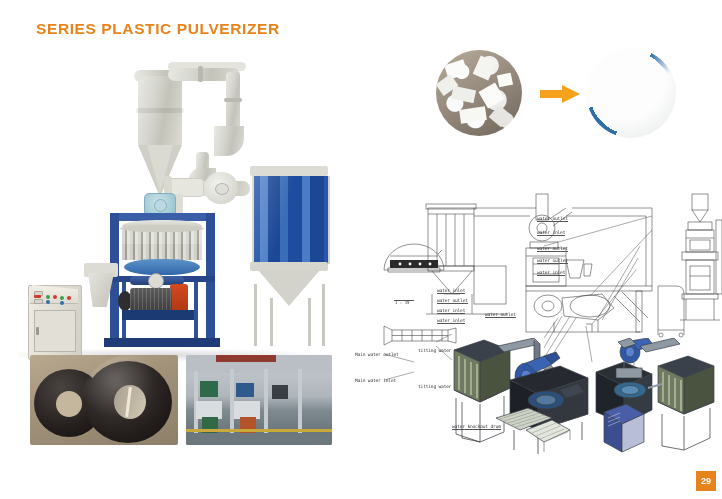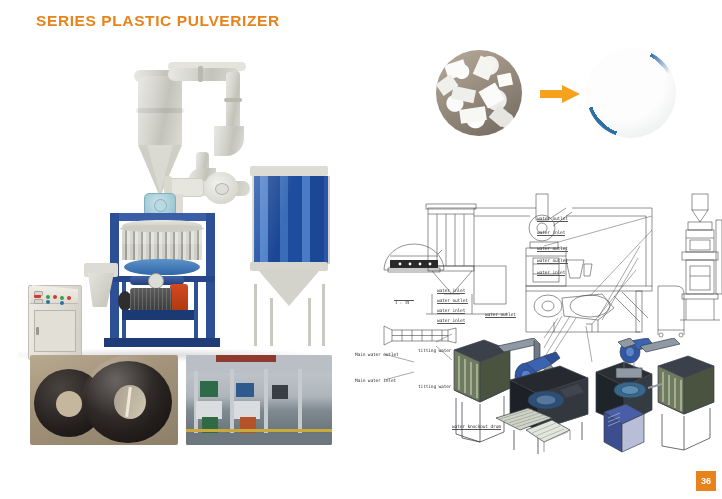--- a/index.html
+++ b/index.html
@@ -1,20 +1,20 @@
 <!DOCTYPE html>
 <html><head>
 <meta charset="utf-8">
 <style>
   html,body{margin:0;padding:0;background:#fff;}
   body{width:722px;height:499px;position:relative;overflow:hidden;
        font-family:"Liberation Sans",sans-serif;}
 
   
-  #header{position:absolute;left:36px;top:12px;}
+  #header{position:absolute;left:36px;top:20px;}
   #title-en{font-size:15.5px;font-weight:bold;color:#E8821A;letter-spacing:.6px;
             white-space:nowrap;font-family:"Liberation Sans",sans-serif;}
   #title-cn{font-size:12.5px;color:#2b2b2b;margin-top:3px;letter-spacing:1.2px;
             font-family:"DejaVu Sans",sans-serif;}
 
   
   .abs{position:absolute;}
   .lbl{position:absolute;font-size:4.6px;color:#333;white-space:nowrap;
        font-family:"DejaVu Sans Mono",monospace;border-bottom:.5px solid #555;
        letter-spacing:-.2px;}
@@ -519,13 +519,13 @@
   <div class="pv" style="left:50px;top:28px;width:18px;height:14px;background:#2f5a8e;"></div>
   <div class="pv" style="left:86px;top:30px;width:16px;height:14px;background:#3a3f46;"></div>
   <div class="pv" style="left:10px;top:46px;width:26px;height:18px;background:#d9dde0;"></div>
   <div class="pv" style="left:48px;top:46px;width:26px;height:18px;background:#d9dde0;"></div>
   <div class="pv" style="left:16px;top:62px;width:16px;height:16px;background:#2f6a45;"></div>
   <div class="pv" style="left:54px;top:62px;width:16px;height:16px;background:#b4522a;"></div>
   <div class="pv" style="left:0;top:78px;width:146px;height:12px;background:#6d787e;"></div>
   <div class="pv" style="left:0;top:74px;width:146px;height:3px;background:#c9a93a;"></div>
 </div>
 
-<div id="pagenum">36</div>
+<div id="pagenum">29</div>
 
 </body></html>

